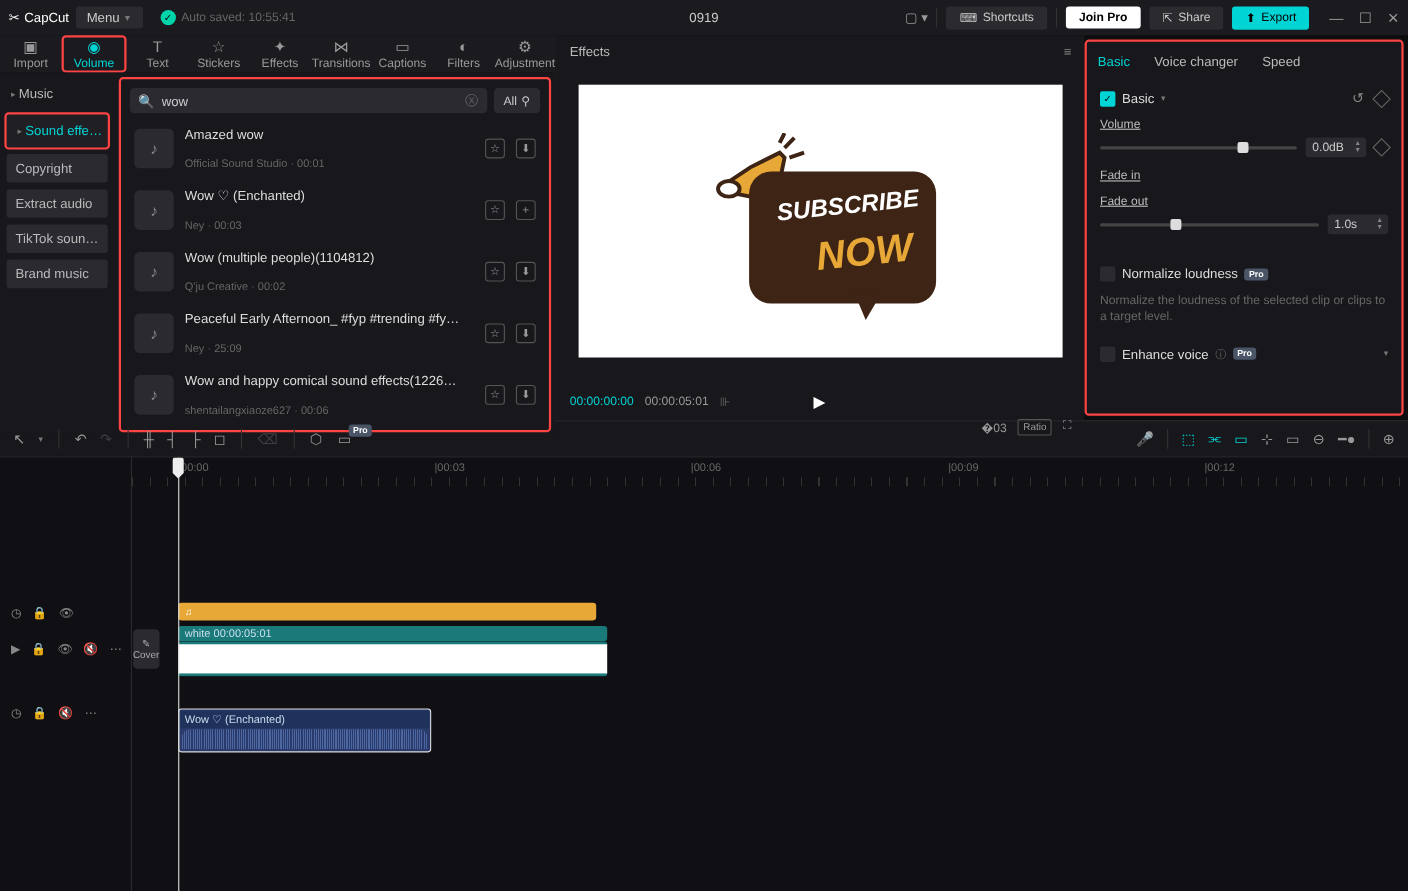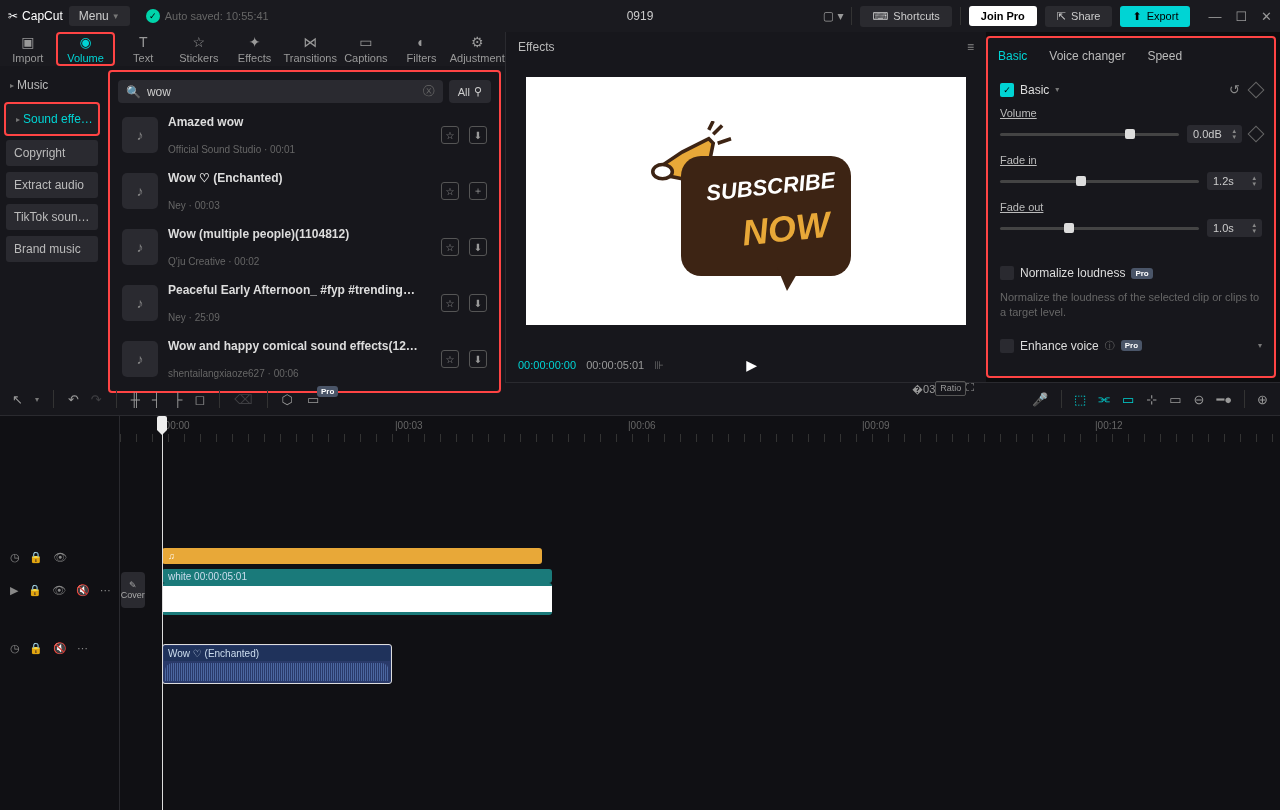--- a/index.html
+++ b/index.html
@@ -41,41 +41,41 @@
 .sound-panel { flex: 1; display: flex; flex-direction: column; border: 2px solid #ff4444; border-radius: 4px; margin: 4px; padding: 4px; }
 .search-row { display: flex; gap: 6px; padding: 4px; }
 .search-box { flex: 1; background: #2a2a30; border-radius: 4px; display: flex; align-items: center; padding: 3px 8px; gap: 6px; }
 .search-box input { background: none; border: none; color: #ccc; flex: 1; outline: none; font-size: 12px; }
 .search-clear { color: #666; cursor: pointer; }
 .filter-btn { background: #2a2a30; color: #ccc; padding: 4px 9px; border-radius: 4px; font-size: 11px; display: flex; align-items: center; gap: 4px; cursor: pointer; }
 .sound-list { flex: 1; overflow: hidden; padding: 0 2px; }
 .sound-item { display: flex; align-items: center; padding: 8px 6px; gap: 10px; }
 .sound-thumb { width: 36px; height: 36px; background: #2a2a30; border-radius: 5px; display: flex; align-items: center; justify-content: center; color: #888; font-size: 14px; }
 .sound-info { flex: 1; }
-.sound-title { color: #ddd; font-size: 12px; font-weight: 700; white-space: nowrap; overflow: hidden; text-overflow: ellipsis; max-width: 250px; }
+.sound-title { color: #ddd; font-size: 12px; font-weight: 400; white-space: nowrap; overflow: hidden; text-overflow: ellipsis; max-width: 250px; }
 .sound-sub { color: #666; font-size: 10px; margin-top: 15px; }
 .sound-actions { display: flex; gap: 10px; color: #999; }
 .sound-action { width: 18px; height: 18px; border: 1px solid #555; border-radius: 3px; display: flex; align-items: center; justify-content: center; font-size: 10px; cursor: pointer; }
 
 
 .player-panel { flex: 1; background: #17171c; display: flex; flex-direction: column; }
 .player-header { height: 30px; display: flex; align-items: center; justify-content: space-between; padding: 0 12px; color: #bbb; font-size: 12px; }
 .player-canvas { flex: 1; display: flex; align-items: center; justify-content: center; margin: 0 12px 8px; }
 .preview { width: 440px; height: 248px; background: #fff; display: flex; align-items: center; justify-content: center; position: relative; }
 .subscribe-badge { width: 220px; height: 170px; position: relative; }
 .megaphone { position: absolute; top: 5px; left: 10px; width: 90px; height: 80px; }
 .speech-bubble { position: absolute; right: 5px; top: 40px; width: 170px; height: 120px; background: #3d2414; border-radius: 20px; }
 .speech-tail { position: absolute; right: 55px; bottom: -5px; width: 0; height: 0; border-left: 10px solid transparent; border-right: 14px solid transparent; border-top: 24px solid #3d2414; }
 .sub-text { position: absolute; top: 58px; right: 20px; color: #fff; font-weight: 900; font-size: 22px; font-style: italic; transform: rotate(-6deg); }
 .now-text { position: absolute; top: 92px; right: 26px; color: #e8a838; font-weight: 900; font-size: 36px; font-style: italic; transform: rotate(-6deg); }
 .player-controls { height: 34px; display: flex; align-items: center; padding: 0 12px; gap: 10px; font-size: 11px; }
 .time-cur { color: #00d4d4; }
 .time-total { color: #999; }
 .play-btn { color: #fff; cursor: pointer; font-size: 14px; margin: 0 auto; }
-.pc-right { margin-left: auto; display: flex; gap: 0; color: #999; margin-top: 47px; }
+.pc-right { margin-left: auto; display: flex; gap: 10px; color: #999; margin-top: 47px; }
 .ratio-box { border: 1px solid #555; padding: 1px 4px; border-radius: 2px; font-size: 9px; }
 
 
 .props-panel { width: 290px; background: #17171c; border-left: 1px solid #2a2a2f; display: flex; flex-direction: column; border: 2px solid #ff4444; border-radius: 4px; margin: 4px 4px 4px 0; }
 .props-tabs { display: flex; height: 36px; align-items: center; padding: 0 10px; gap: 22px; font-size: 12px; }
 .props-tab { color: #bbb; cursor: pointer; }
 .props-tab.active { color: #00d4d4; }
 .props-body { padding: 8px 12px; flex: 1; }
 .prop-section-head { display: flex; align-items: center; gap: 6px; margin-bottom: 10px; }
 .checkbox { width: 14px; height: 14px; background: #00d4d4; border-radius: 2px; display: flex; align-items: center; justify-content: center; color: #000; font-size: 9px; }
@@ -362,29 +362,20 @@
           <div class="spinner">
               <span>0.0dB</span>
               <span class="spin-arrows">▴<br>▾</span>
             </div>
           <span class="keyframe-icon"></span>
         </div>
       </div>
 
       <div class="prop-row">
         <div class="prop-label">Fade in</div>
-        <div class="prop-control">
-          <div class="slider">
-              <div class="slider-thumb" style="left:38%"></div>
-            </div>
-          <div class="spinner">
-              <span>1.2s</span>
-              <span class="spin-arrows">▴<br>▾</span>
-            </div>
-        </div>
       </div>
 
       <div class="prop-row">
         <div class="prop-label">Fade out</div>
         <div class="prop-control">
           <div class="slider">
               <div class="slider-thumb" style="left:32%"></div>
             </div>
           <div class="spinner">
               <span>1.0s</span>

